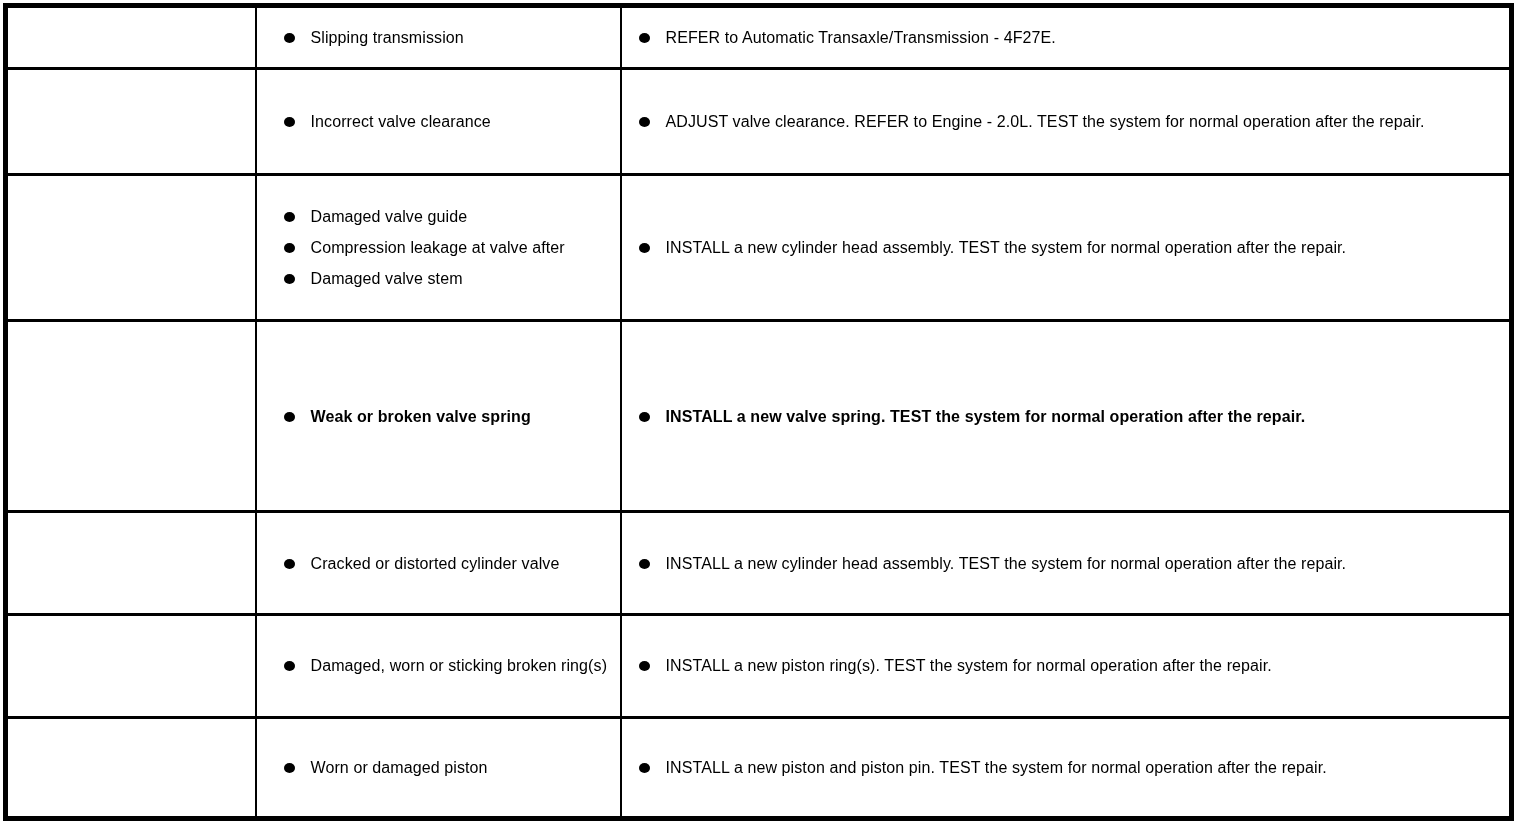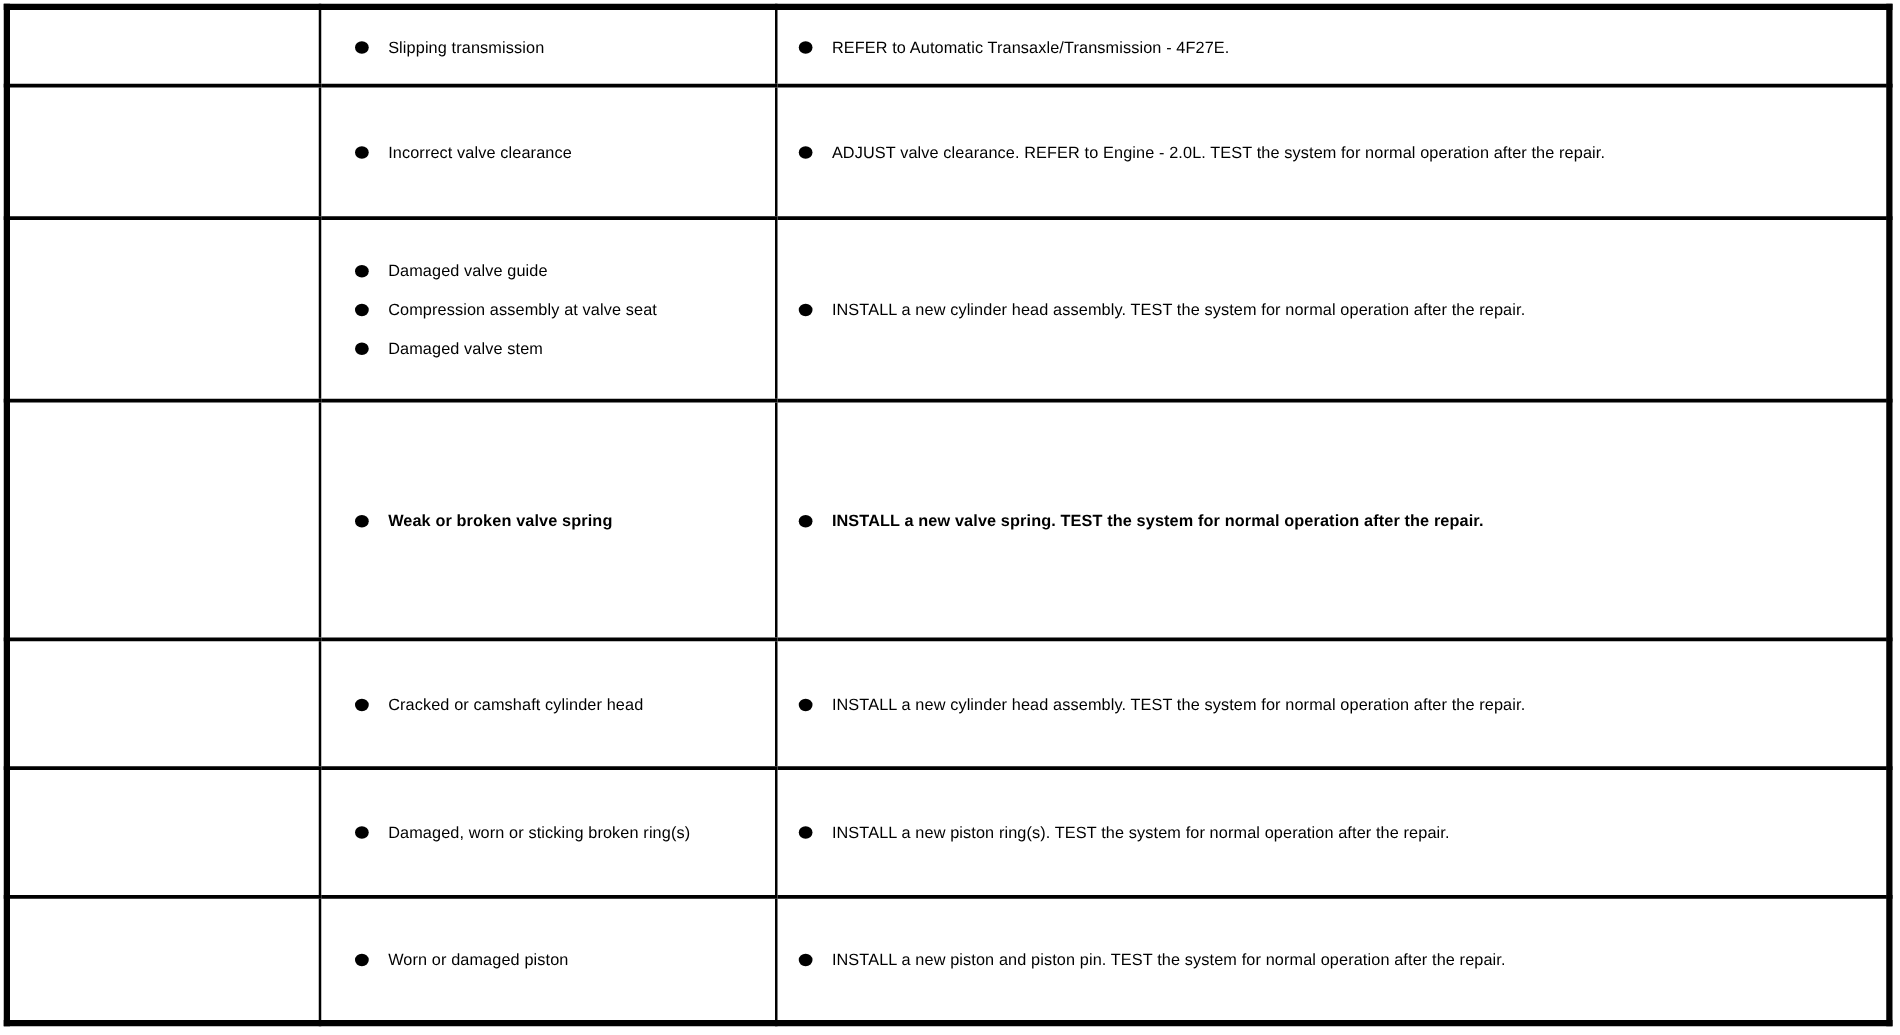--- a/index.html
+++ b/index.html
@@ -36,21 +36,21 @@
   td.col-action    { padding-left: 17px; padding-right: 16px; }
 
   ul.bullet-list {
     list-style: none;
     margin: 0;
     padding: 0;
   }
   ul.bullet-list li {
     display: flex;
     align-items: flex-start;
-    font-size: 13px;
+    font-size: 16px;
     line-height: 31px;
     color: #000000;
     letter-spacing: 0.1px;
   }
   .bullet {
     flex: none;
     width: 11px;
     height: 10px;
     border-radius: 50%;
     background: #000000;
@@ -115,21 +115,21 @@
         <tr>
           <td class="col-condition"></td>
           <td class="col-source">
             <ul class="bullet-list">
               <li>
                 <span class="bullet"></span>
                 <span>Damaged valve guide</span>
               </li>
               <li>
                 <span class="bullet"></span>
-                <span>Compression assembly at valve seat</span>
+                <span>Compression leakage at valve after</span>
               </li>
               <li>
                 <span class="bullet"></span>
                 <span>Damaged valve stem</span>
               </li>
             </ul>
           </td>
           <td class="col-action">
             <ul class="bullet-list">
               <li>
@@ -157,21 +157,21 @@
               </li>
             </ul>
           </td>
         </tr>
         <tr>
           <td class="col-condition"></td>
           <td class="col-source">
             <ul class="bullet-list">
               <li>
                 <span class="bullet"></span>
-                <span>Cracked or camshaft cylinder head</span>
+                <span>Cracked or distorted cylinder valve</span>
               </li>
             </ul>
           </td>
           <td class="col-action">
             <ul class="bullet-list">
               <li>
                 <span class="bullet"></span>
                 <span>INSTALL a new cylinder head assembly. TEST the system for normal operation after the repair.</span>
               </li>
             </ul>

